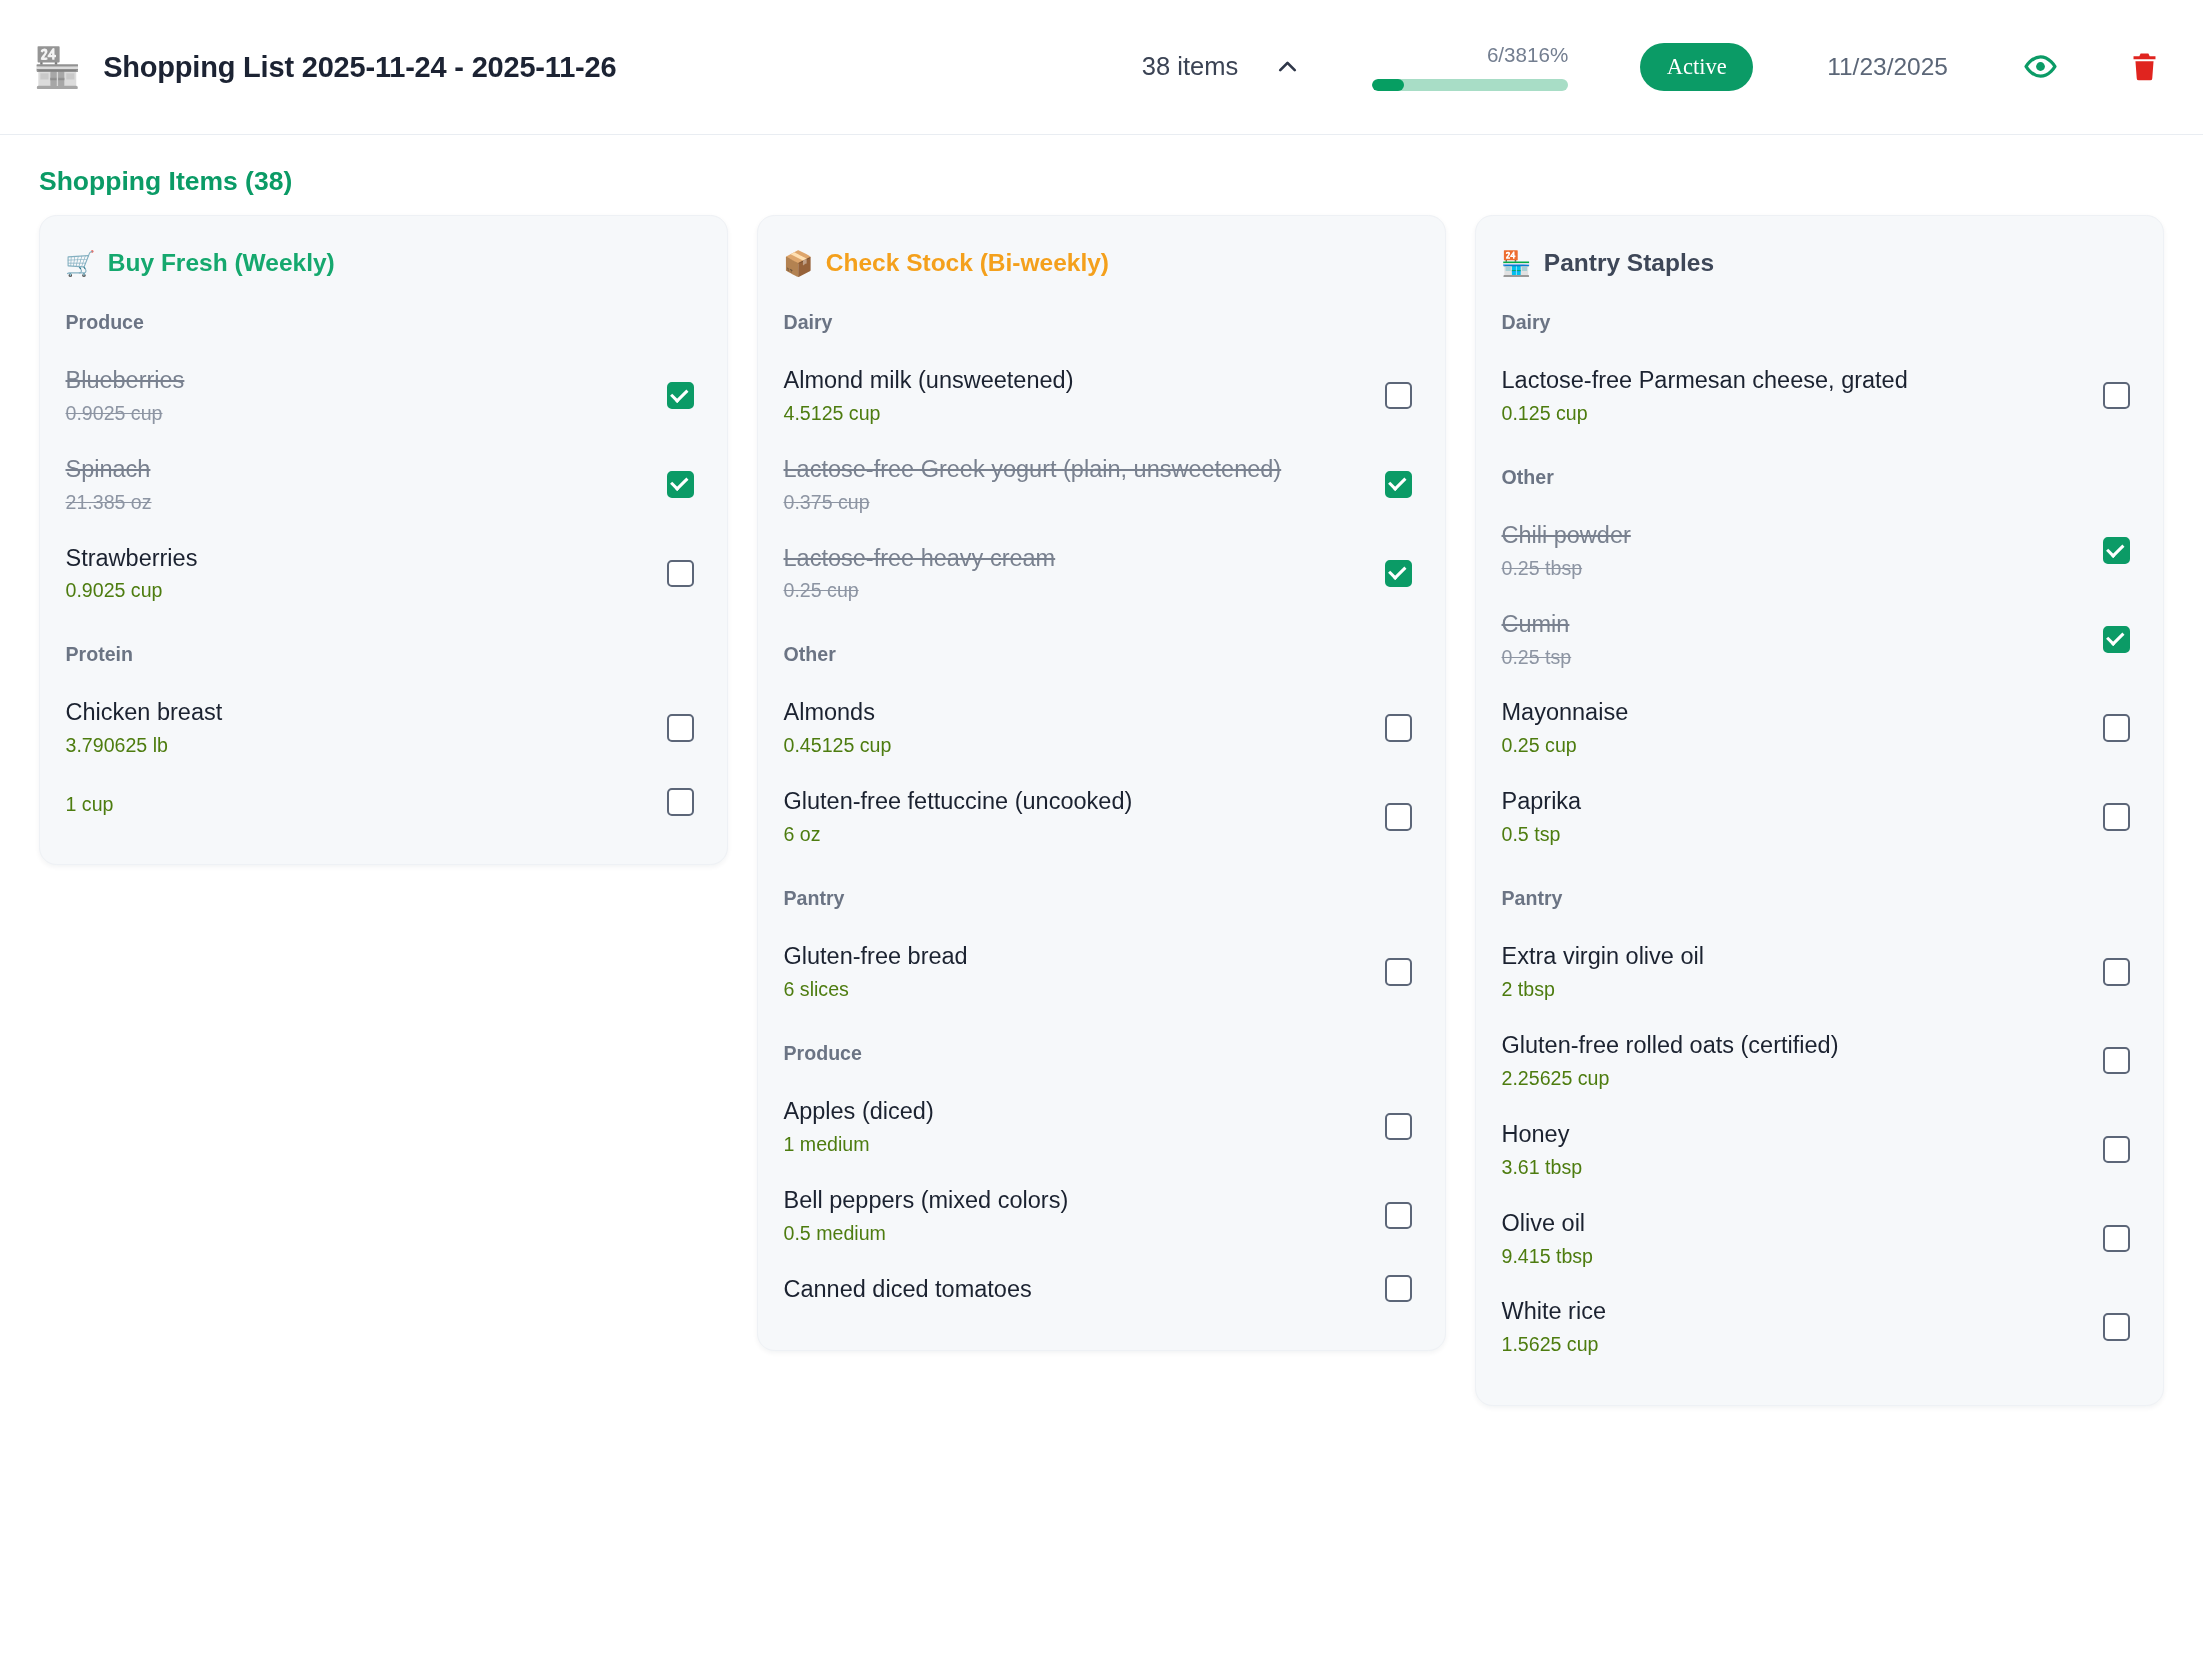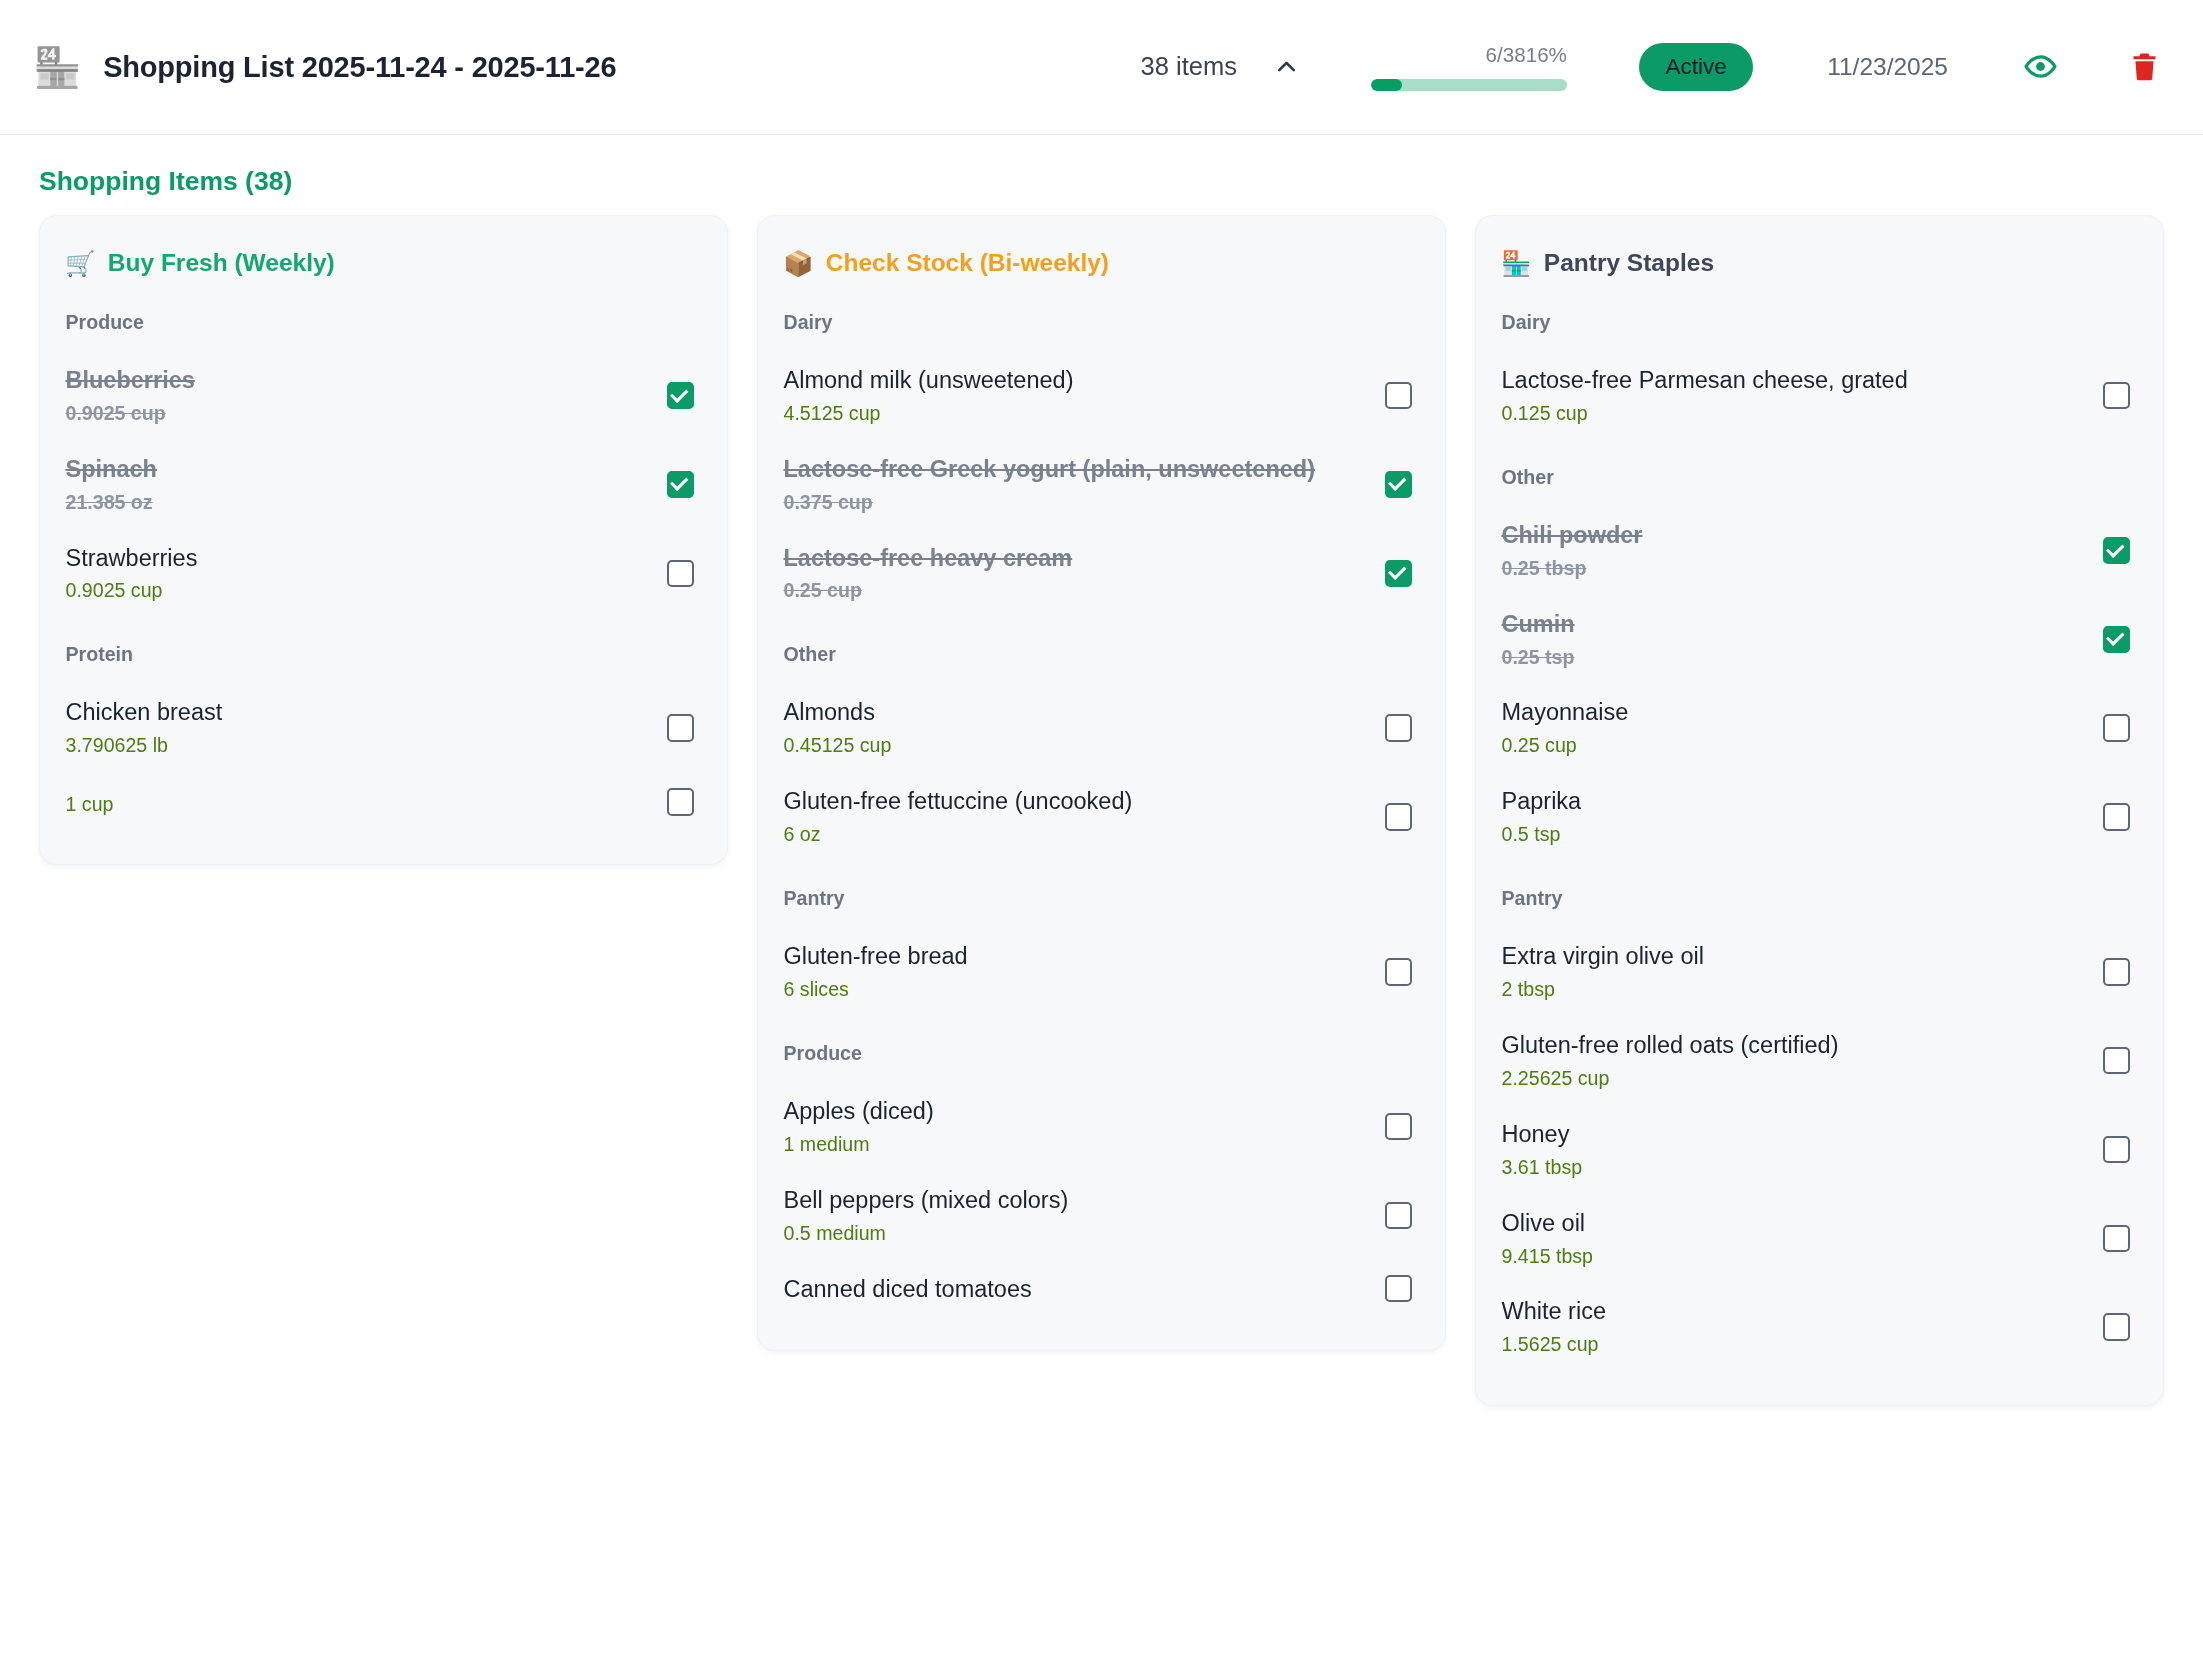--- a/index.html
+++ b/index.html
@@ -76,28 +76,29 @@
     overflow: hidden;
   }
   .progress-fill {
     height: 100%;
     background: #069e62;
     border-radius: 7.8px;
   }
 
   .status-badge {
     background: #0b9b66;
-    color: #0f172a;
+    color: #ffffff;
     font-size: 22.5px;
     font-weight: 500;
     padding: 10.8px 26.5px;
     border-radius: 25.5px;
     margin-left: 39px;
     white-space: nowrap;
     cursor: pointer;
+    font-family: Liberation Serif, serif;
   }
   .date-text {
     font-size: 24.5px;
     color: #5b6677;
     margin-left: 41px;
     white-space: nowrap;
   }
   .icon-btn {
     margin-left: 43px;
     cursor: pointer;
@@ -166,21 +167,20 @@
   .item-qty {
     font-size: 19.6px;
     color: #4d7c0f;
     margin-top: 5.9px;
     line-height: 1.3;
   }
   .item.done .item-name,
   .item.done .item-qty {
     text-decoration: line-through;
     color: #79818f;
-    font-weight: bold;
   }
   .item.done .item-qty { color: #8d95a3; }
 
   .cb {
     flex: 0 0 auto;
     width: 27.4px; height: 27.4px;
     border-radius: 4.9px;
     border: 2.9px solid #5c6678;
     background: #fff;
     cursor: pointer;

